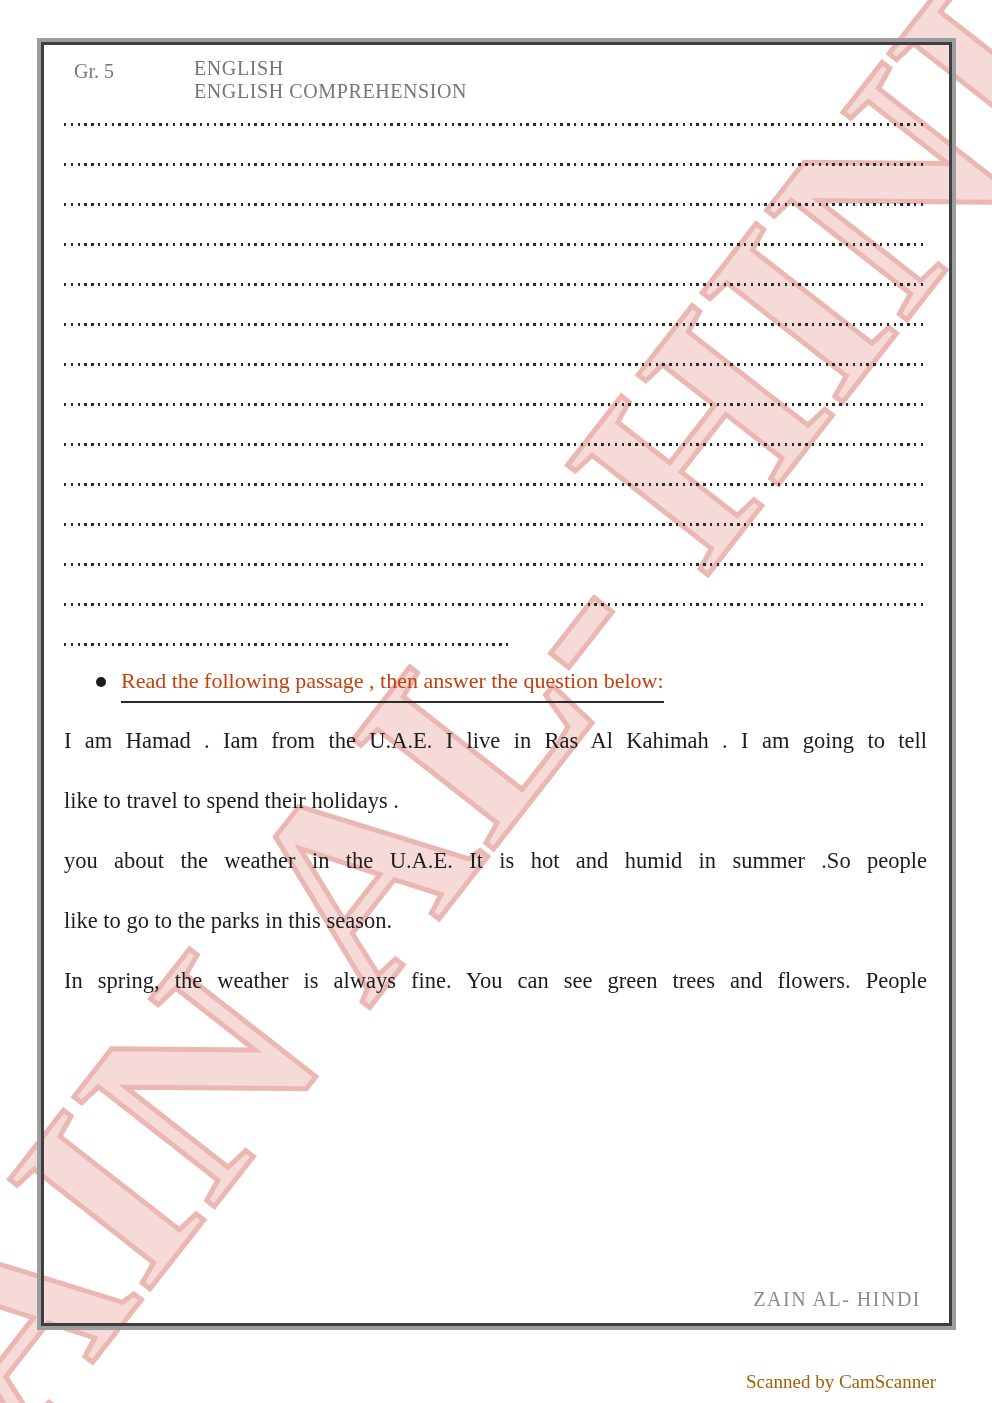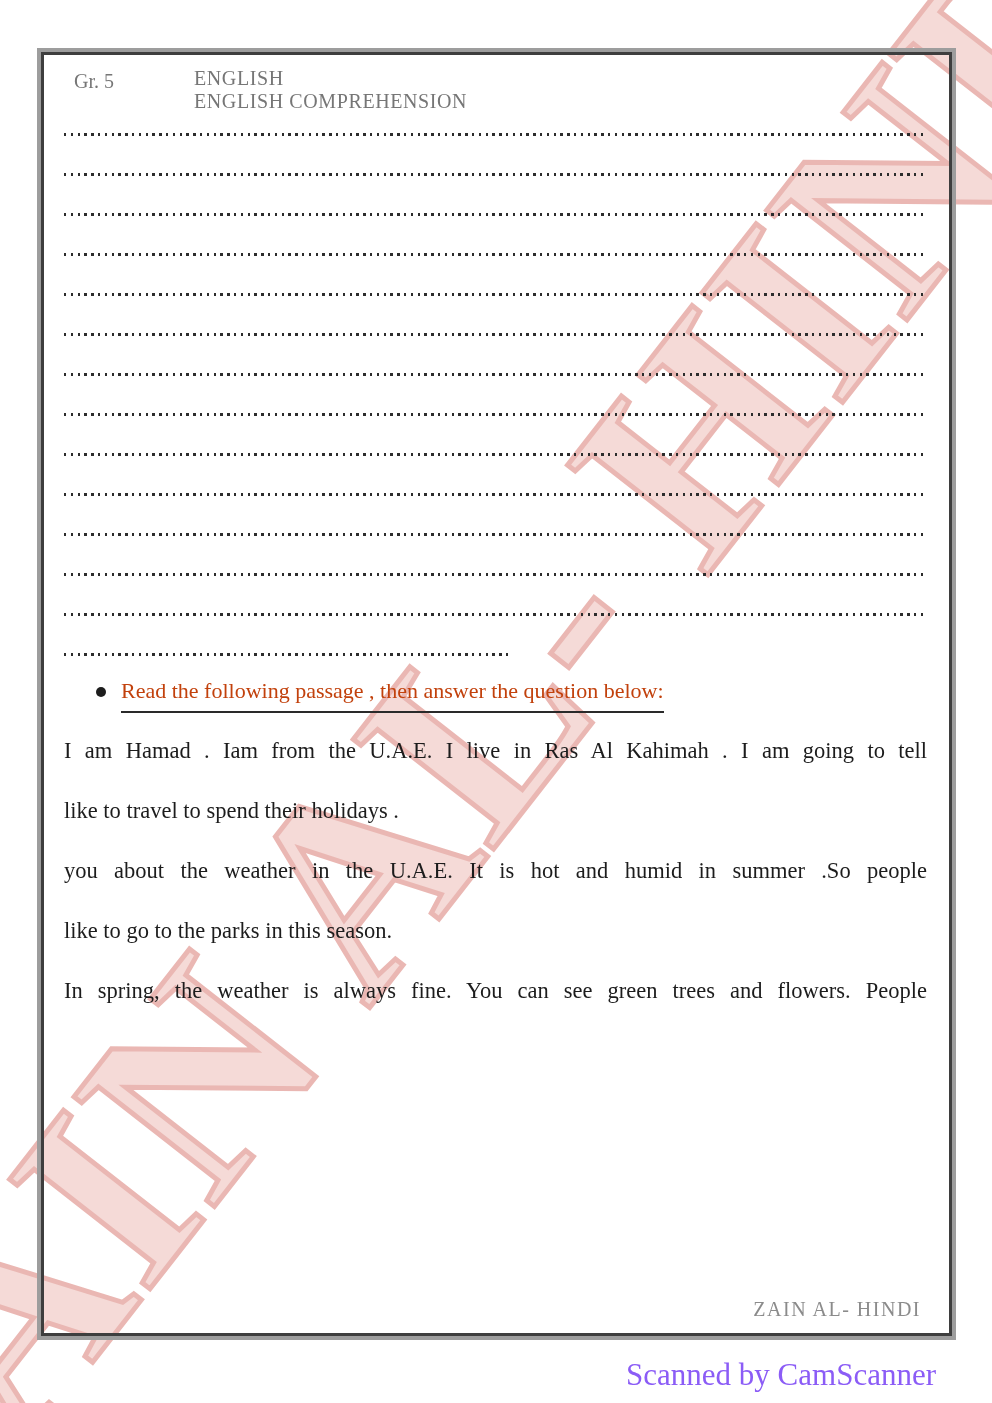--- a/index.html
+++ b/index.html
@@ -11,21 +11,21 @@
   .watermark{
     position:absolute;left:490px;top:705px;z-index:1;
     transform:translate(-50%,-50%) rotate(-52deg);
     font-family:"Liberation Serif",serif;font-weight:bold;
     font-size:272px;letter-spacing:.01em;white-space:nowrap;
     color:#f4d6d3;-webkit-text-stroke:5px #e8b0ab;opacity:.9;
     pointer-events:none;user-select:none;
   }
   
   .page{
-    position:absolute;left:41px;top:52px;width:905px;height:1278px;
+    position:absolute;left:41px;top:42px;width:905px;height:1278px;
     border:3px solid #3e3e3e;box-shadow:0 0 0 4px #9d9d9d;z-index:2;
     background:transparent;
   }
   .content{position:absolute;left:0;top:0;right:0;bottom:0;padding:12px 22px 0 20px;}
   
   .hdr{display:grid;grid-template-columns:130px 1fr 250px;color:#767676;}
   .hdr-grade{font-size:20px;padding-left:10px;padding-top:3px;}
   .hdr-center{font-size:20px;line-height:23px;letter-spacing:.6px;}
   .hdr-right{text-align:center;font-size:20px;line-height:23px;letter-spacing:.4px;}
   
@@ -46,21 +46,21 @@
   .passage-line.justify{text-align:justify;}
   .passage-line.justify::after{content:"";display:inline-block;width:100%;}
   
   .author{
     position:absolute;right:28px;bottom:12px;color:#8b8b8b;
     font-size:20px;letter-spacing:1.5px;
   }
   
   .credit{
     position:absolute;right:56px;bottom:10px;z-index:2;
-    font-size:31px;color:#8b5cf6;text-align:center;
+    font-size:19px;color:#a16207;text-align:center;
   }
 </style>
 </head>
 <body>
 
 <div class="canvas">
 
   <div class="watermark">ZAIN AL- HINDI</div>
 
   <div class="page">

